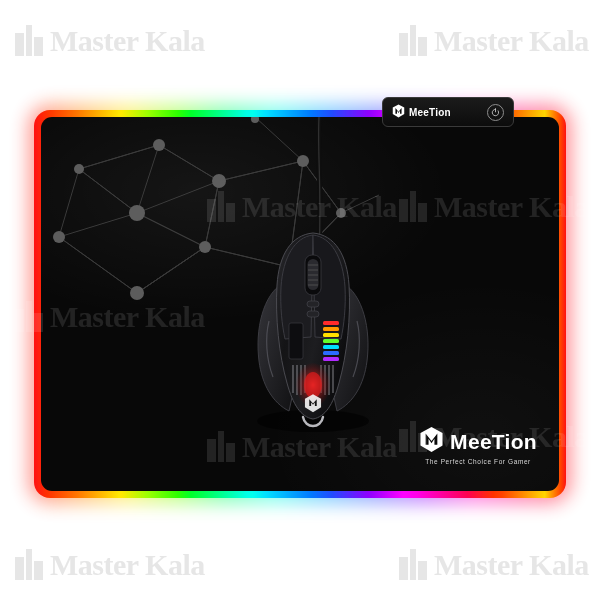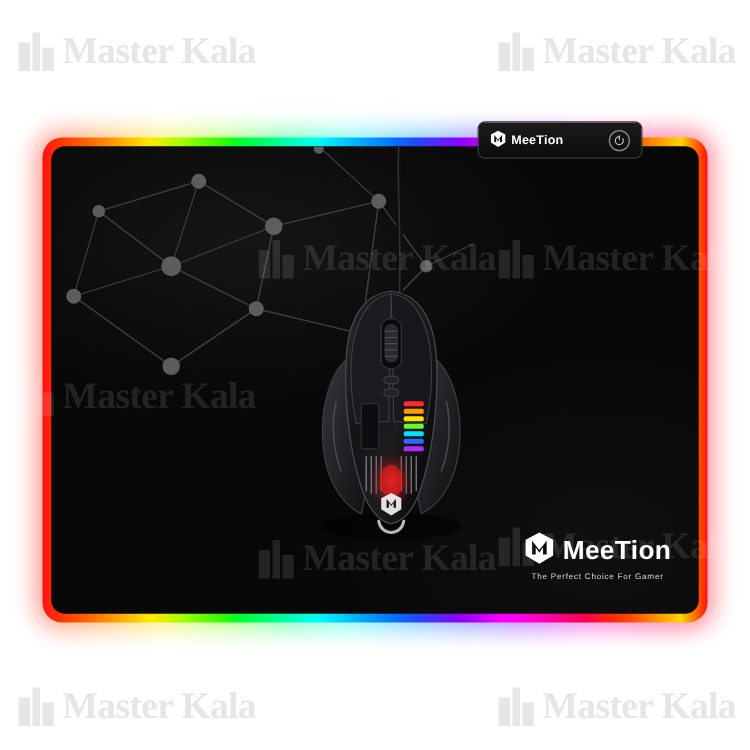--- a/index.html
+++ b/index.html
@@ -18,21 +18,20 @@
   
   #watermarks {
     position: absolute;
     inset: 0;
     z-index: 5;
     pointer-events: none;
   }
   .wm {
     position: absolute;
     display: flex;
-    align-items: center;
     gap: 6px;
     color: #e2e2e2;
     opacity: 0.85;
     font-weight: bold;
     white-space: nowrap;
     letter-spacing: -0.5px;
   }
   .wm .wm-mark {
     display: inline-block;
     position: relative;

